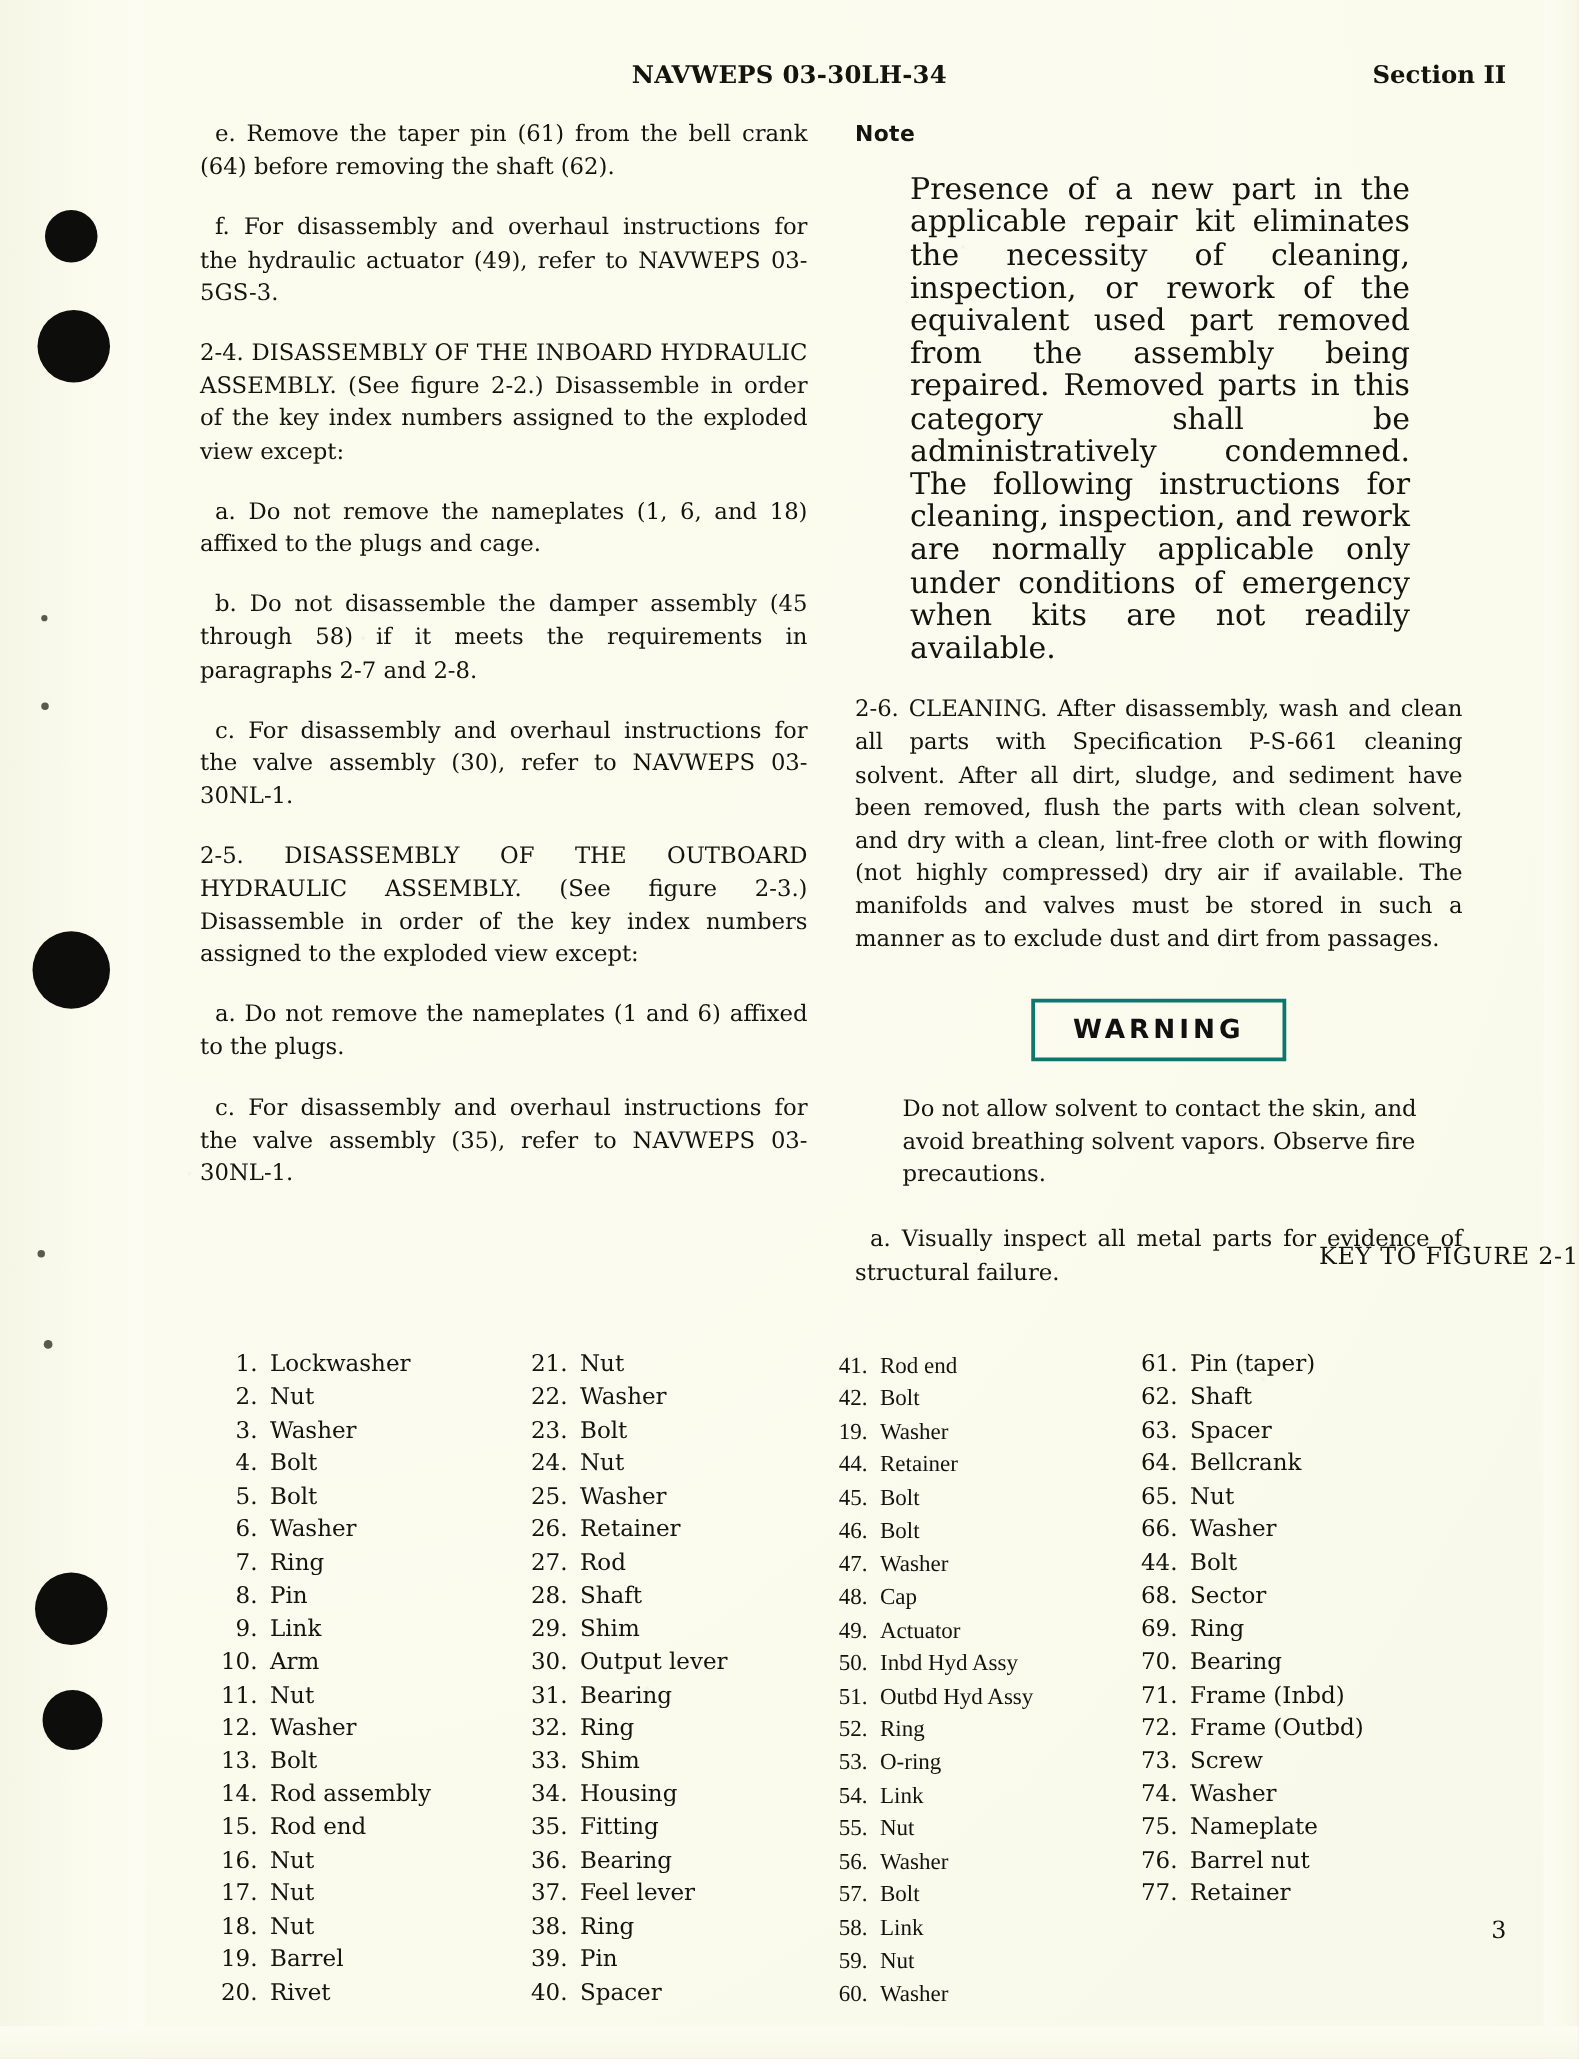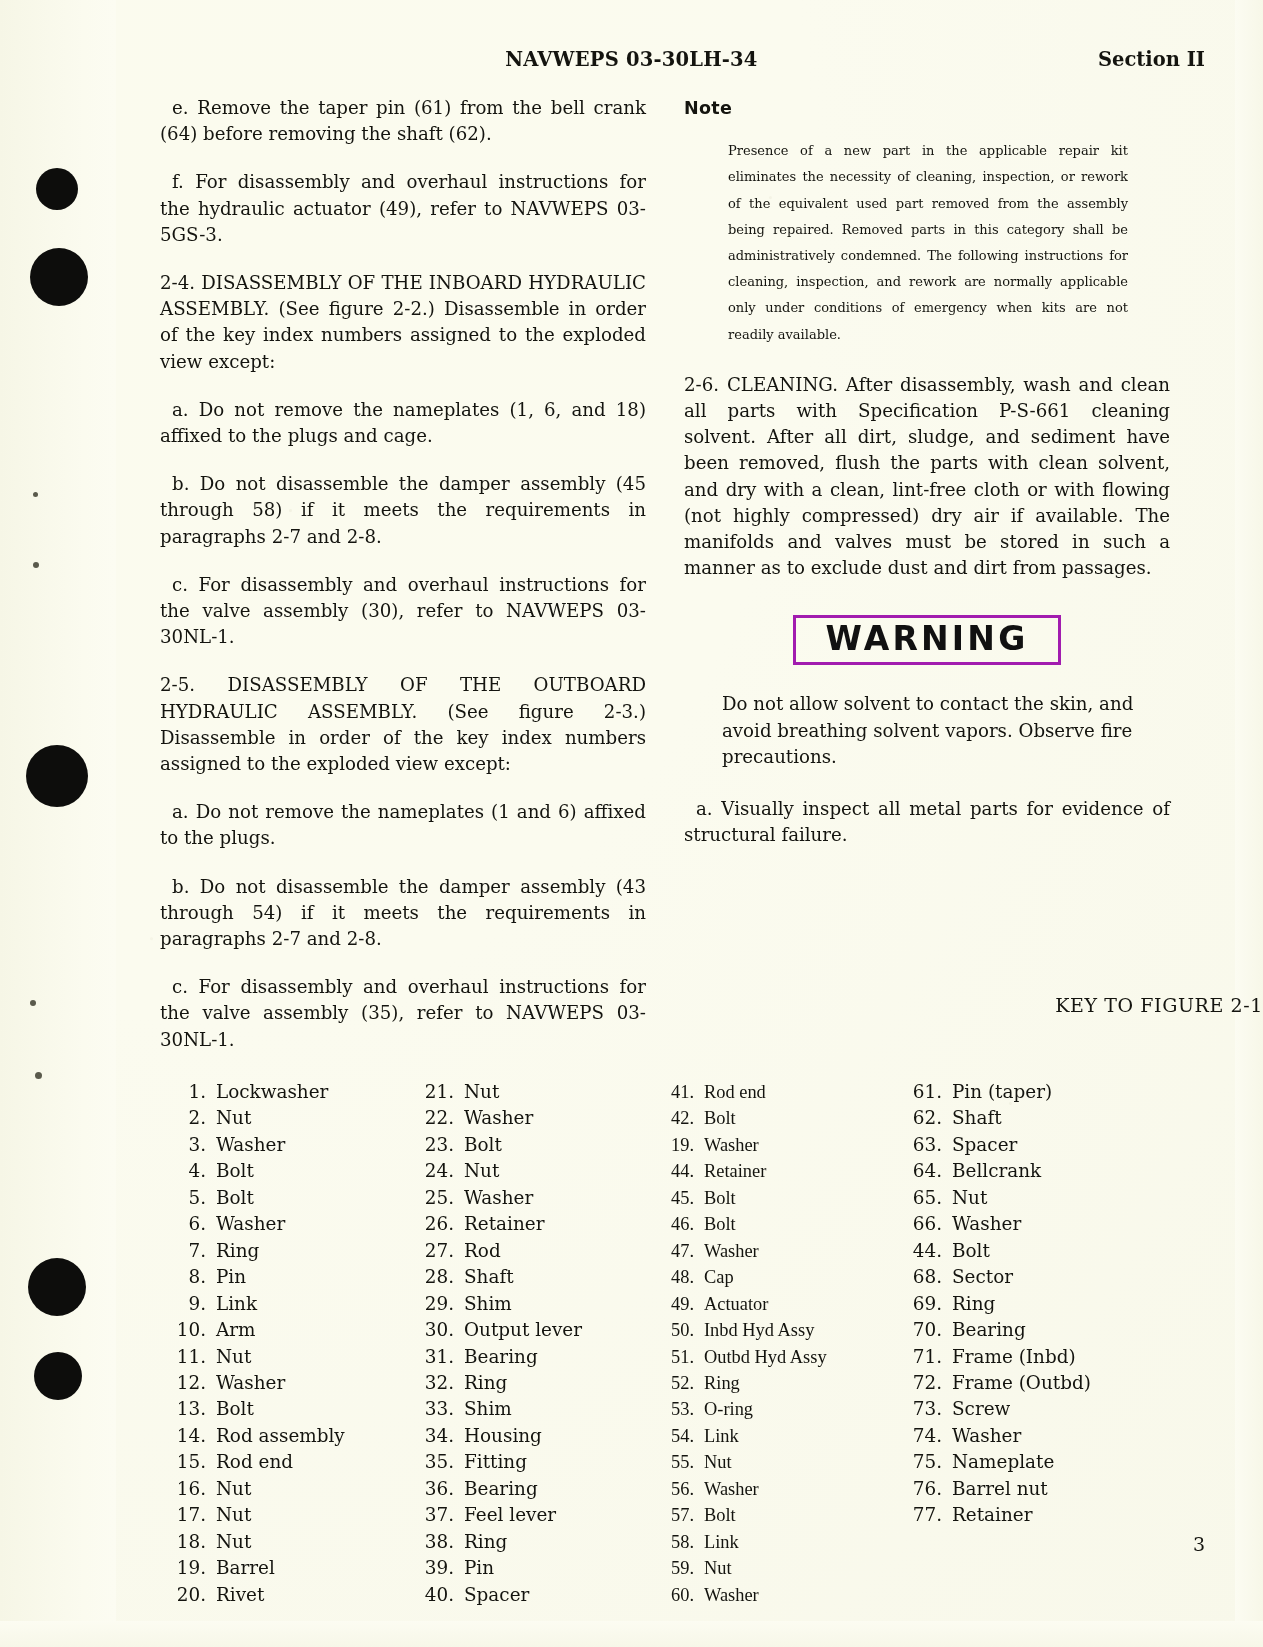--- a/index.html
+++ b/index.html
@@ -94,36 +94,36 @@
     font-weight: 700;
     font-size: 17.5px;
     text-align: left;
     margin: 0 0 17px 0;
     letter-spacing: 0.3px;
   }
   .note-body {
     margin: 12px 0 24px 0;
     padding: 0 42px 0 44px;
     text-align: justify;
-    font-size: 13px;
+    font-size: 24px;
     line-height: 26.2px;
   }
 
   
   .warning-wrap {
     margin: 34px 0 26px 0;
     display: flex;
     justify-content: center;
   }
   .warning-box {
-    border: 3px solid #a21caf;
+    border: 3px solid #0f766e;
     padding: 5px 30px 7px 30px;
     font-family: "DejaVu Sans", "Liberation Sans", sans-serif;
     font-weight: 700;
-    font-size: 33px;
+    font-size: 21px;
     letter-spacing: 3.2px;
     line-height: 32px;
     color: #111;
   }
   .warning-body {
     margin: 0 0 26px 0;
     padding: 0 6px 0 38px;
     text-align: left;
     line-height: 26.2px;
   }
@@ -210,21 +210,20 @@
 
   <div class="col col-left">
     <p class="p indent">e. Remove the taper pin (61) from the bell crank (64) before removing the shaft (62).</p>
     <p class="p indent">f. For disassembly and overhaul instructions for the hydraulic actuator (49), refer to NAVWEPS 03-5GS-3.</p>
     <p class="p">2-4. DISASSEMBLY OF THE INBOARD HYDRAULIC ASSEMBLY. (See figure 2-2.) Disassemble in order of the key index numbers assigned to the exploded view except:</p>
     <p class="p indent">a. Do not remove the nameplates (1, 6, and 18) affixed to the plugs and cage.</p>
     <p class="p indent">b. Do not disassemble the damper assembly (45 through 58) if it meets the requirements in paragraphs 2-7 and 2-8.</p>
     <p class="p indent">c. For disassembly and overhaul instructions for the valve assembly (30), refer to NAVWEPS 03-30NL-1.</p>
     <p class="p">2-5. DISASSEMBLY OF THE OUTBOARD HYDRAULIC ASSEMBLY. (See figure 2-3.) Disassemble in order of the key index numbers assigned to the exploded view except:</p>
     <p class="p indent">a. Do not remove the nameplates (1 and 6) affixed to the plugs.</p>
-    <p class="p indent">b. Do not disassemble the damper assembly (43 through 54) if it meets the requirements in paragraphs 2-7 and 2-8.</p>
     <p class="p indent">c. For disassembly and overhaul instructions for the valve assembly (35), refer to NAVWEPS 03-30NL-1.</p>
   </div>
 
   <div class="col col-right">
     <div class="note-head">Note</div>
     <div class="note-body">Presence of a new part in the applicable repair kit eliminates the necessity of cleaning, inspection, or rework of the equivalent used part removed from the assembly being repaired. Removed parts in this category shall be administratively condemned. The following instructions for cleaning, inspection, and rework are normally applicable only under conditions of emergency when kits are not readily available.</div>
     <p class="p">2-6. CLEANING. After disassembly, wash and clean all parts with Specification P-S-661 cleaning solvent. After all dirt, sludge, and sediment have been removed, flush the parts with clean solvent, and dry with a clean, lint-free cloth or with flowing (not highly compressed) dry air if available. The manifolds and valves must be stored in such a manner as to exclude dust and dirt from passages.</p>
 
     <div class="warning-wrap">
       <div class="warning-box">WARNING</div>

